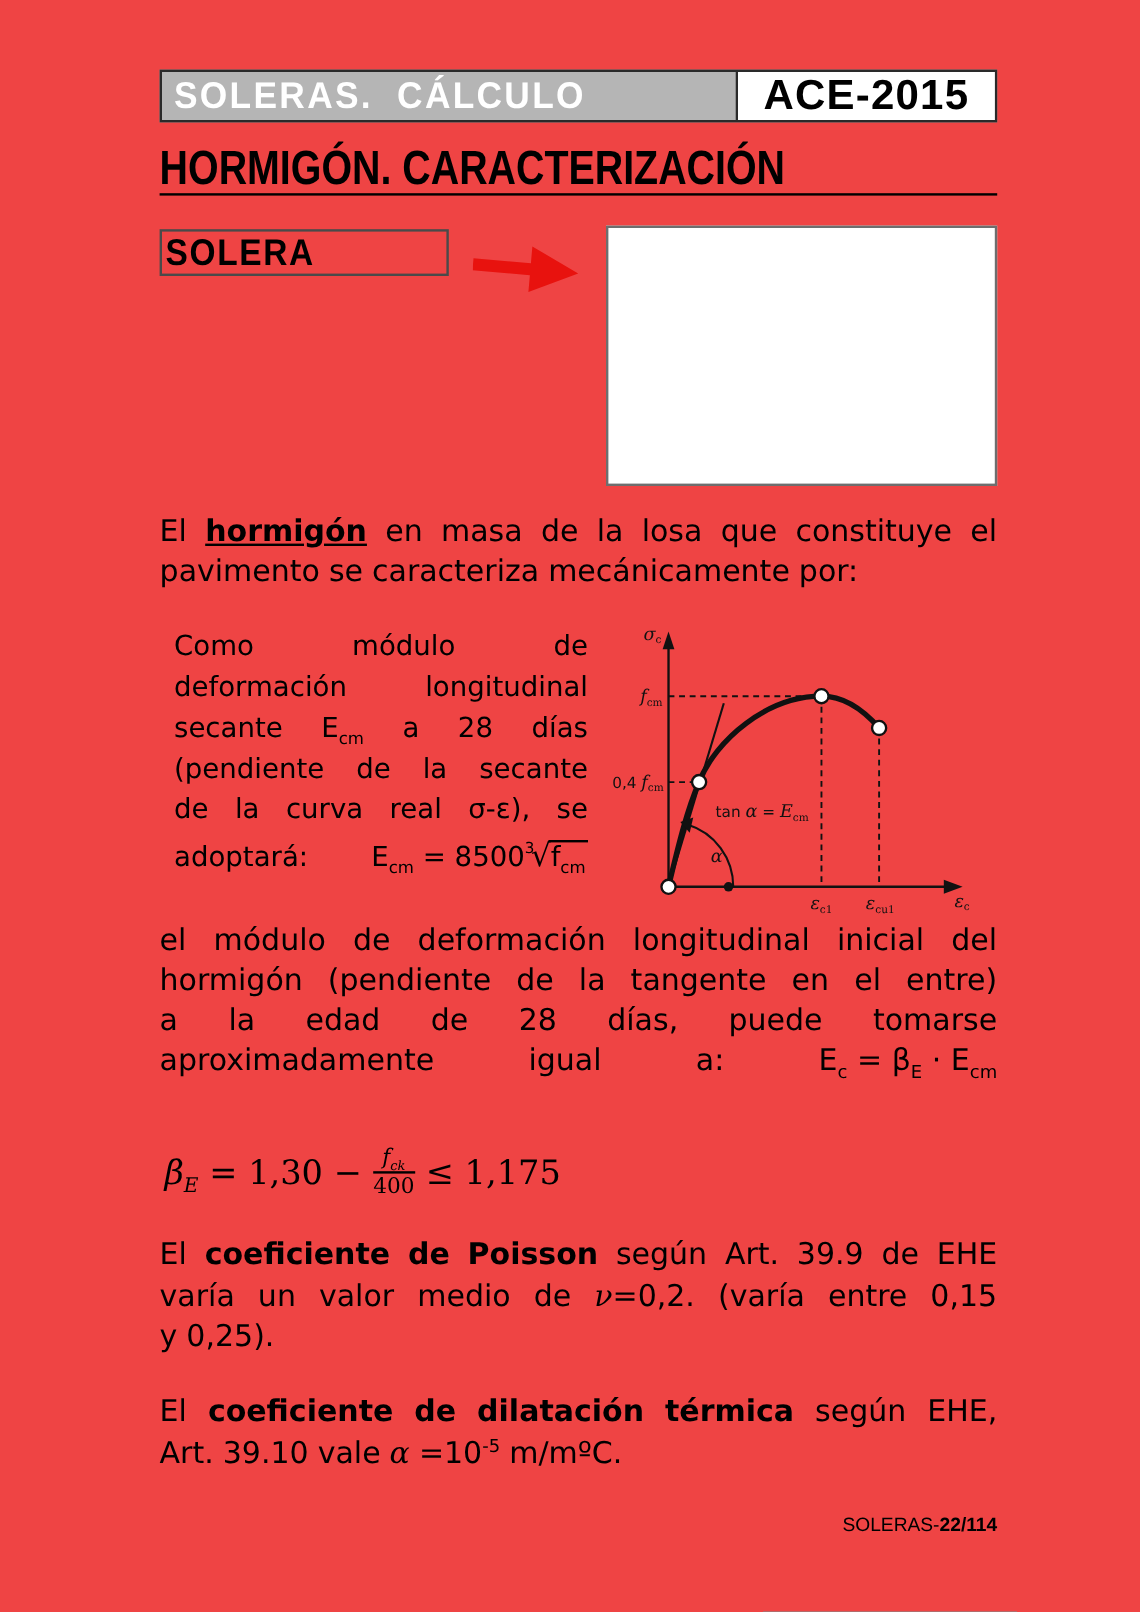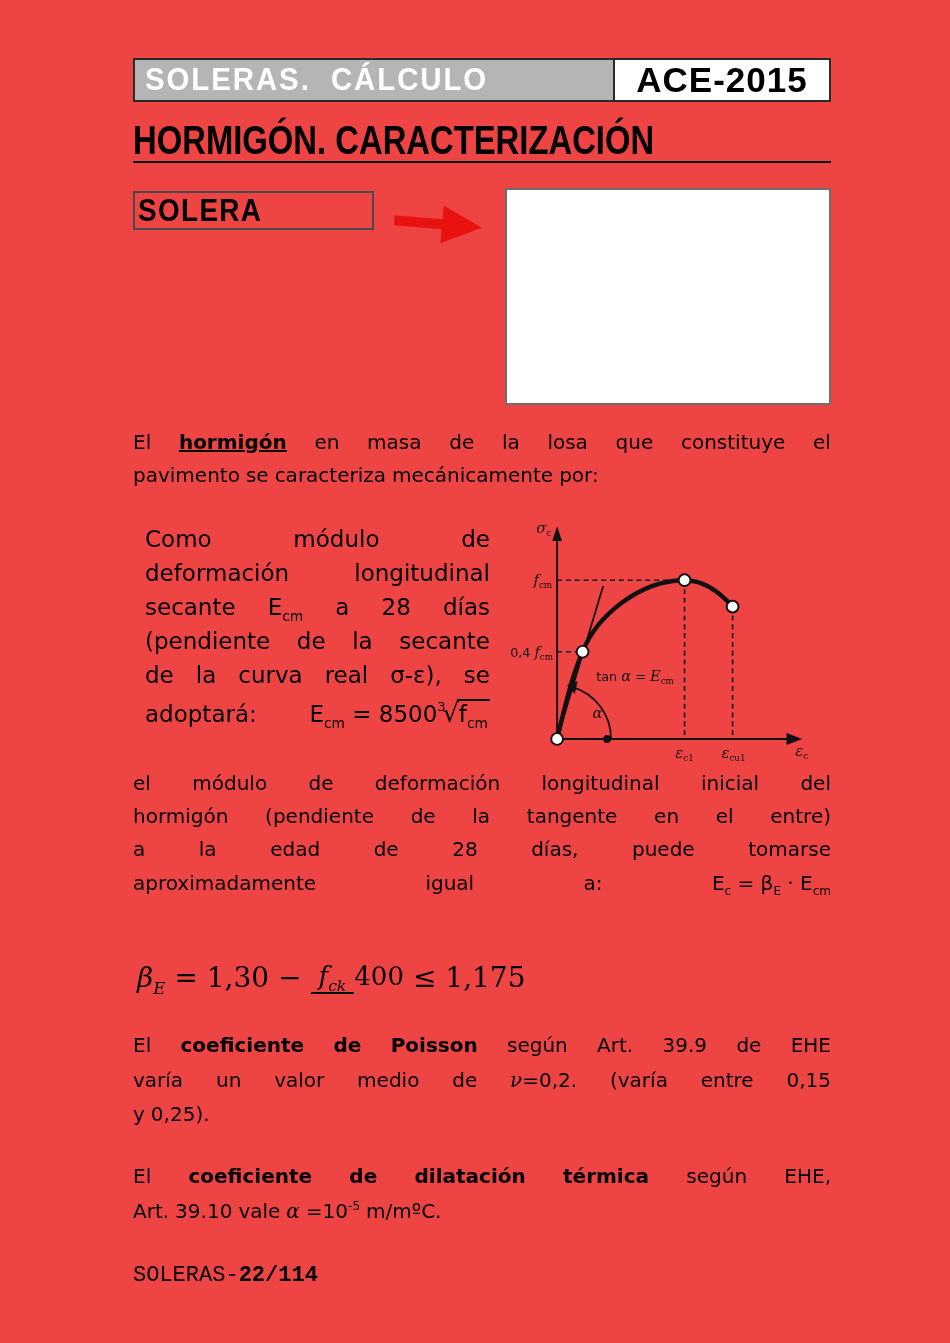--- a/index.html
+++ b/index.html
@@ -29,21 +29,21 @@
   
   .solerabox{position:absolute;left:133px;top:191px;width:241px;height:39px;
              border:2px solid #4a4a4a;display:flex;align-items:center;padding-left:3px}
   .soleratxt{font-family:"Liberation Sans",sans-serif;font-weight:bold;font-size:31px;
              letter-spacing:1.5px;transform:scaleX(.9);transform-origin:0 50%}
   .arrow{position:absolute;left:394px;top:198px}
   .arrow polygon{fill:var(--arrow_red)}
   .phbox{position:absolute;left:505px;top:188px;width:326px;height:217px;border:2px solid var(--box_border);background:#fff}
 
   
-  .para{position:absolute;font-size:20px;line-height:33px;width:698px;left:133px}
+  .para{position:absolute;font-size:25px;line-height:33px;width:698px;left:133px}
   .line{display:flex;gap:.3em;white-space:pre;align-items:baseline}
   .line.stretch{justify-content:space-between;gap:0}
   sub{font-size:.6em;line-height:0}
   sup{font-size:.6em;line-height:0}
   .b{font-weight:bold}
   .u{text-decoration:underline}
   .sf{font-family:"DejaVu Serif",serif}
   .i{font-style:italic}
   .radix{font-size:.55em;vertical-align:super;margin-right:-3px;position:relative;top:-2px}
   .rsign{font-size:1.12em;margin-right:-2px}
@@ -66,26 +66,26 @@
   .chart text{fill:#111}
   .chart .gk{font-family:"DejaVu Serif",serif;font-style:italic;font-size:15px}
   .chart .gs{font-family:"DejaVu Serif",serif;font-size:9px}
   .chart .sn{font-family:"DejaVu Sans",sans-serif;font-size:13px}
 
   
   .beta{position:absolute;left:137px;top:938px;height:78px;display:flex;align-items:center;
         gap:9px;font-family:"DejaVu Serif",serif;font-size:28px}
   .beta .v{font-style:italic}
   .beta sub{font-size:.6em}
-  .frac{display:inline-flex;font-size:26px}
+  .frac{display:inline-flex;flex-direction:column;align-items:center;font-size:18px}
   .frac .num{border-bottom:2px solid #000;padding:0 8px;font-style:italic;line-height:1.25}
   .frac .den{line-height:1.25}
 
-  .footer{position:absolute;left:133px;top:1263px;width:698px;text-align:left;
-          font-family:Liberation Mono, monospace;font-size:22px}
+  .footer{position:absolute;left:133px;top:1263px;width:698px;text-align:right;
+          font-family:Liberation Sans, sans-serif;font-size:16px}
 </style>
 </head>
 <body>
 
 <div class="page">
 
   <div class="hdrbar">
     <div class="hdrtitle">SOLERAS.  CÁLCULO</div>
     <div class="acebox">
       <span class="acetxt">ACE-2015</span>

